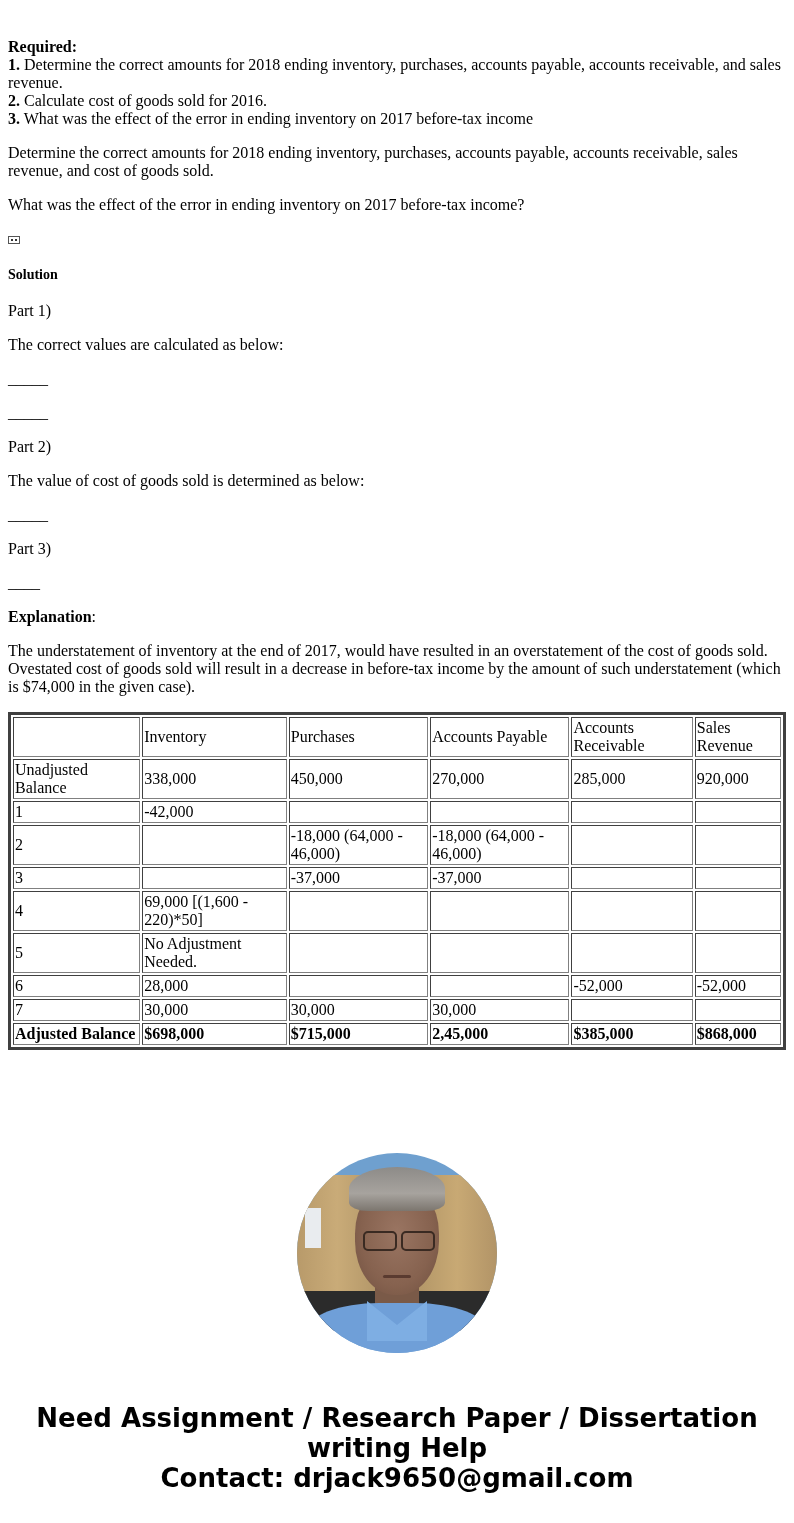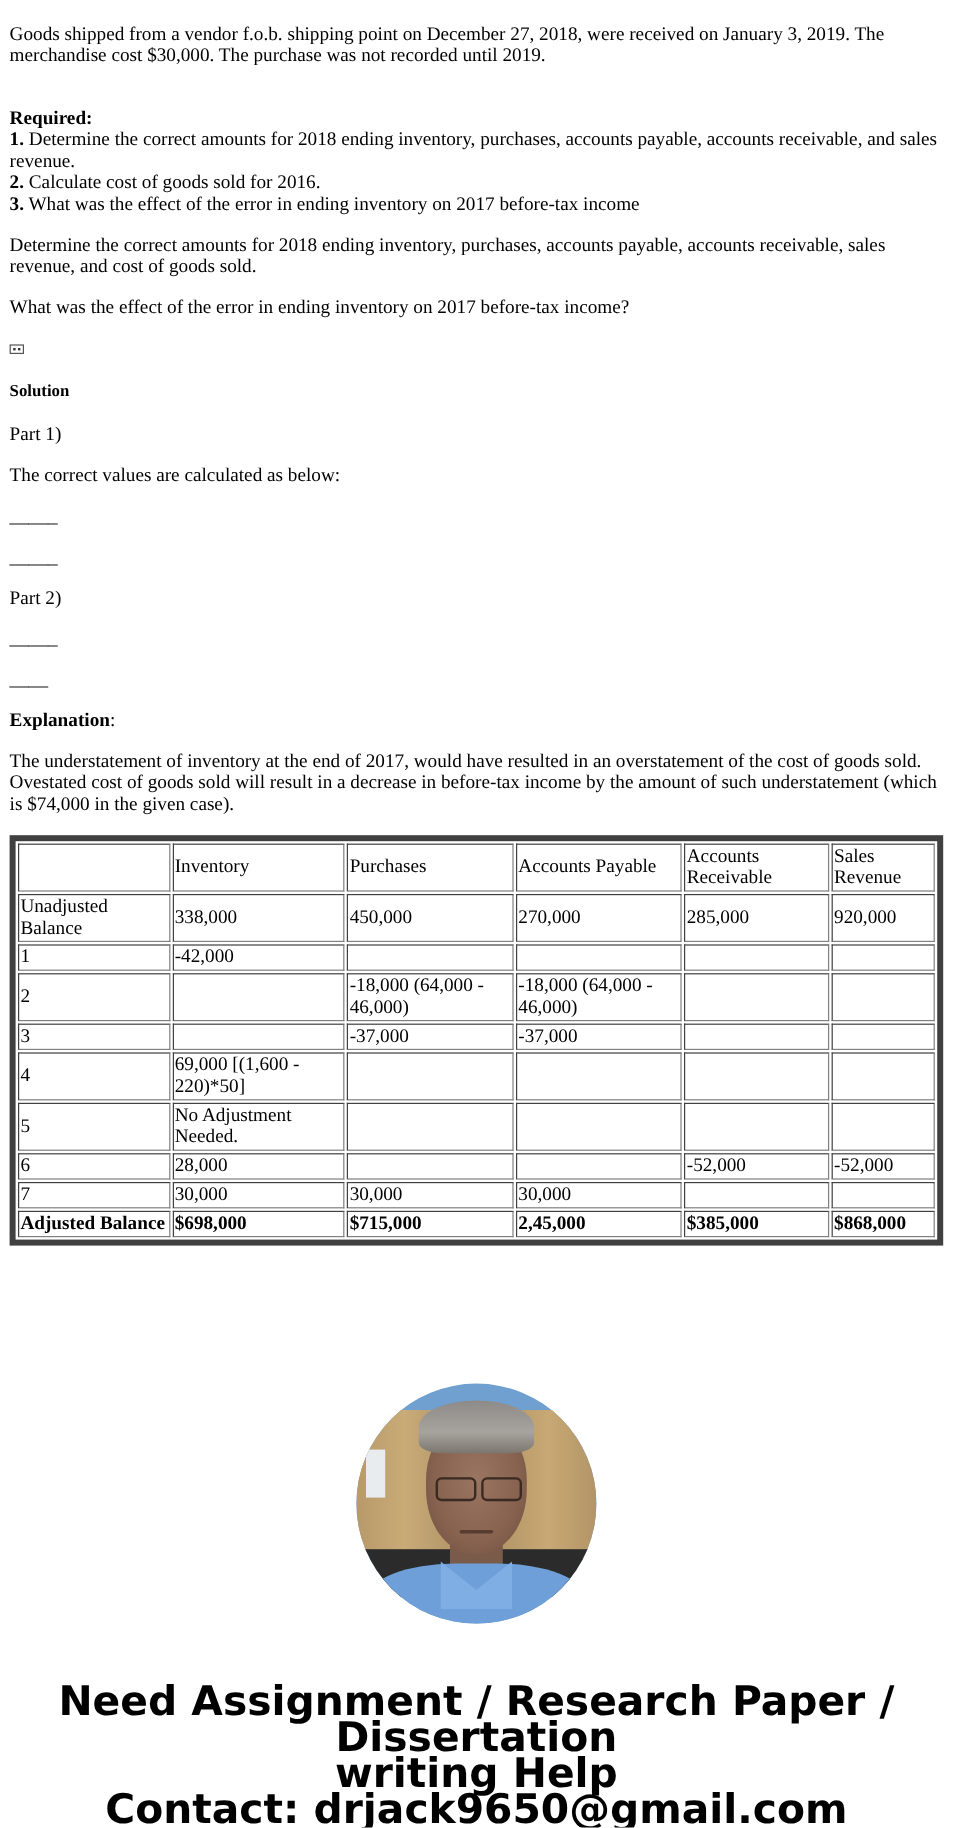--- a/index.html
+++ b/index.html
@@ -23,21 +23,21 @@
       display: inline-block; width: 10px; height: 6px;
       border: 1px solid #555; position: relative; vertical-align: middle;
     }
     .broken-img::before, .broken-img::after {
       content: ""; position: absolute; top: 2px; width: 2px; height: 2px; background: #333;
     }
     .broken-img::before { left: 2px; }
     .broken-img::after { left: 6px; }
     .rule-text { letter-spacing: 0; }
     table.adj {
-      border: 5px solid #404040;
+      border: 3px solid #404040;
       border-collapse: separate;
       border-spacing: 2px;
       width: 778px;
       font-size: 16px;
       line-height: 18px;
       margin-top: 0;
     }
     table.adj td {
       border: 1px solid #808080;
       border-top-color: #404040;
@@ -93,31 +93,30 @@
       position: absolute; top: 78px; width: 30px; height: 16px;
       border: 2px solid #3a2a22; border-radius: 5px;
     }
     .avatar .glasses-l { left: 66px; }
     .avatar .glasses-r { left: 104px; }
     .avatar .mouth {
       position: absolute; left: 86px; top: 122px; width: 28px; height: 3px; background: #5a3b30; border-radius: 2px;
     }
     .promo {
       position: absolute; left: 0; top: 1403px; width: 794px; text-align: center;
-      font-family: "DejaVu Sans", sans-serif; font-weight: bold; font-size: 34px; line-height: 30px;
+      font-family: "DejaVu Sans", sans-serif; font-weight: bold; font-size: 26px; line-height: 30px;
       color: #000;
     }
     .promo div { margin: 0; }
   </style>
 </head>
 <body>
 
 <div class="page">
   <p>were recorded in 2018.</p>
-  <p>Goods shipped from a vendor f.o.b. shipping point on December 27, 2018, were received on January 3, 2019. The merchandise cost $30,000. The purchase was not recorded until 2019.</p>
   <div class="gap-big"></div>
 
   <p>
     <b>Required:</b><br>
     <b>1.</b><span> Determine the correct amounts for 2018 ending inventory, purchases, accounts payable, accounts receivable, and sales revenue.</span><br>
     <b>2.</b><span> Calculate cost of goods sold for 2016.</span><br>
     <b>3.</b><span> What was the effect of the error in ending inventory on 2017 before-tax income</span>
   </p>
 
   <p>Determine the correct amounts for 2018 ending inventory, purchases, accounts payable, accounts receivable, sales revenue, and cost of goods sold.</p>
@@ -126,22 +125,24 @@
   <p><span class="broken-img"></span></p>
 
   <h3 class="solution">Solution</h3>
 
   <p>Part 1)</p>
   <p>The correct values are calculated as below:</p>
   <p class="rule-text">_____</p>
   <p class="rule-text">_____</p>
 
   <p>Part 2)</p>
+  <p>The value of cost of goods sold is determined as below:</p>
   <p class="rule-text">_____</p>
 
+  <p>Part 3)</p>
   <p class="rule-text">____</p>
 
   <p><b>Explanation</b><span>:</span></p>
   <p>The understatement of inventory at the end of 2017, would have resulted in an overstatement of the cost of goods sold. Ovestated cost of goods sold will result in a decrease in before-tax income by the amount of such understatement (which is $74,000 in the given case).</p>
 
   <table class="adj">
     <tbody>
       <tr>
         <td class="c0"></td>
         <td class="c1">Inventory</td>

